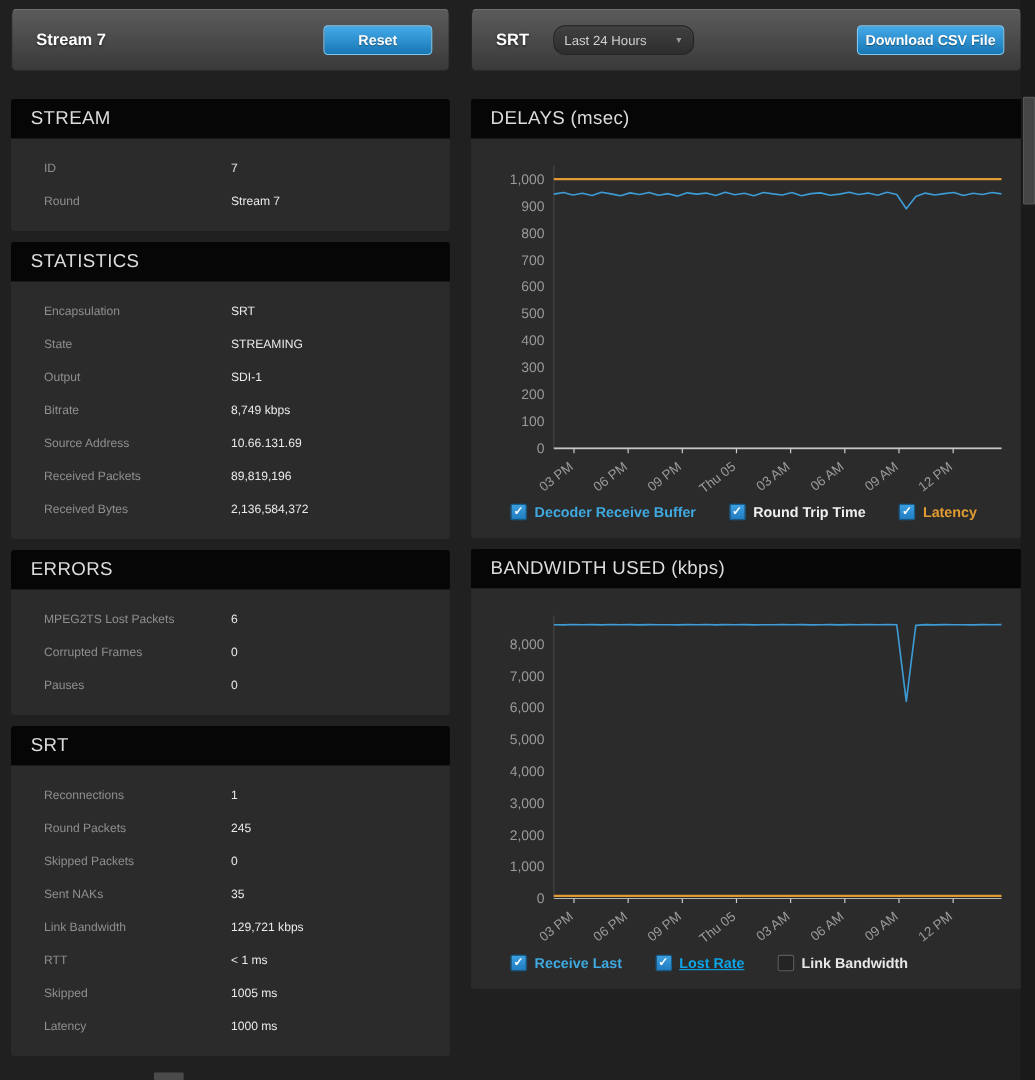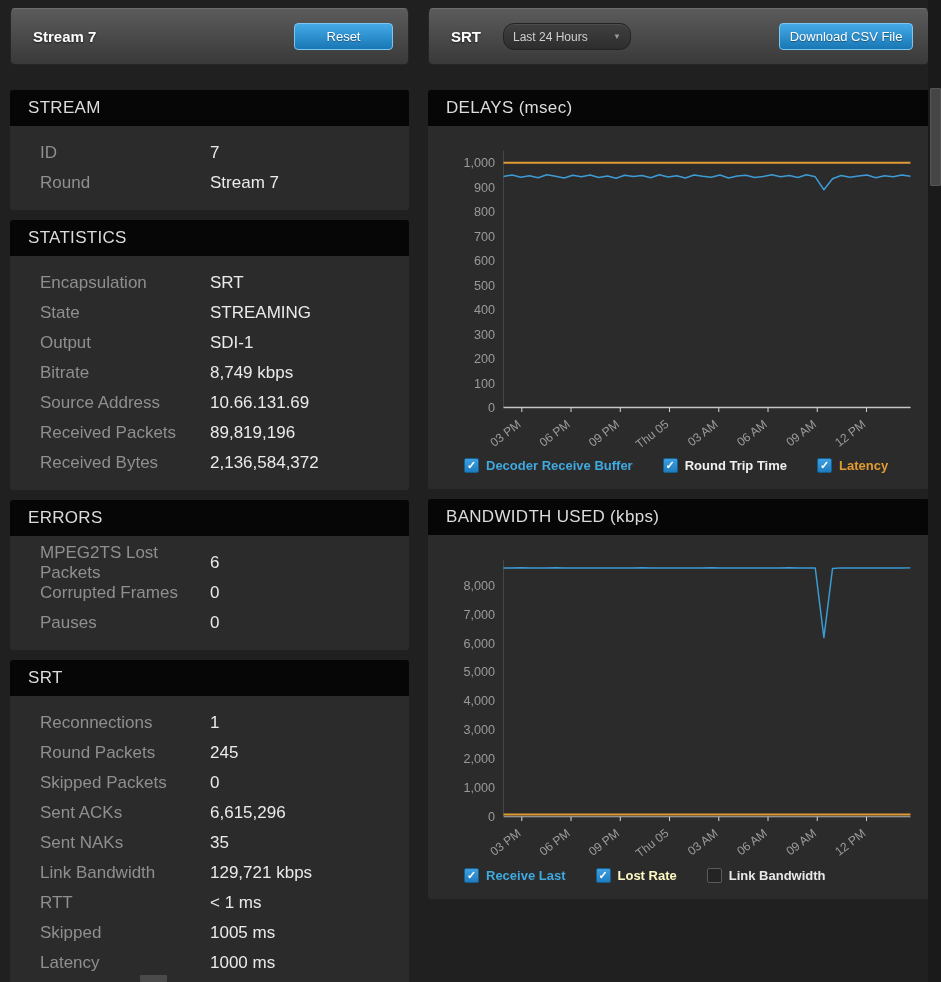--- a/index.html
+++ b/index.html
@@ -18,21 +18,21 @@
     background:linear-gradient(#5b5b5b,#393939);
     border:1px solid #262626;border-top-color:#6e6e6e;
     display:flex;align-items:center;padding:0 15px 0 22px;
     margin-bottom:25px;
   }
   .hdr-title{color:#fff;font-size:15px;font-weight:bold;text-shadow:0 1px 2px rgba(0,0,0,.6);}
 
   .btn{
     background:linear-gradient(#45aae8,#1877b5);
     border:1px solid #7cc6ef;border-radius:4px;
-    color:#fff;font-weight:normal;font-size:13px;
+    color:#fff;font-weight:bold;font-size:13px;
     padding:5px 0;cursor:pointer;font-family:inherit;
     text-shadow:0 1px 1px rgba(0,0,0,.4);
   }
   .reset-btn{width:99px;margin-left:auto;}
   .csv-btn{width:134px;margin-left:auto;}
 
   .dropdown{
     margin-left:22px;width:128px;height:27px;box-sizing:border-box;
     background:linear-gradient(#404040,#2d2d2d);
     border:1px solid #232323;border-radius:11px;
@@ -41,21 +41,21 @@
     box-shadow:inset 0 1px 0 rgba(255,255,255,.07);
   }
   .dropdown .caret{margin-left:auto;font-size:8px;color:#9a9a9a;}
 
   .section{margin-bottom:10px;border-radius:3px;overflow:hidden;}
   .section-header{
     background:#060606;color:#dcdcdc;font-size:17px;
     height:36px;line-height:36px;padding-left:18px;letter-spacing:.3px;
   }
   .section-body{background:#2b2b2b;padding:12px 0;}
-  .stat-row{display:flex;height:30px;align-items:center;font-size:17px;}
+  .stat-row{display:flex;height:30px;align-items:center;font-size:11px;}
   .stat-label{width:170px;padding-left:30px;color:#8f8f8f;box-sizing:content-box;}
   .stat-value{color:#eaeaea;}
 
   .chart-body{background:#2b2b2b;padding:14px 8px 4px;}
   .chart-svg{width:100%;height:auto;display:block;}
 
   .legend{display:flex;gap:30px;padding:2px 0 12px 28px;font-size:13px;font-weight:bold;align-items:center;}
   .legend-item{display:flex;align-items:center;gap:7px;}
   .cbx{width:15px;height:15px;border-radius:2px;display:flex;align-items:center;justify-content:center;
        font-size:11px;line-height:15px;box-sizing:border-box;cursor:pointer;}
@@ -145,24 +145,20 @@
             <span class="stat-label">Reconnections</span>
             <span class="stat-value">1</span>
           </div>
           <div class="stat-row">
             <span class="stat-label">Round Packets</span>
             <span class="stat-value">245</span>
           </div>
           <div class="stat-row">
             <span class="stat-label">Skipped Packets</span>
             <span class="stat-value">0</span>
-          </div>
-          <div class="stat-row">
-            <span class="stat-label">Sent ACKs</span>
-            <span class="stat-value">6,615,296</span>
           </div>
           <div class="stat-row">
             <span class="stat-label">Sent NAKs</span>
             <span class="stat-value">35</span>
           </div>
           <div class="stat-row">
             <span class="stat-label">Link Bandwidth</span>
             <span class="stat-value">129,721 kbps</span>
           </div>
           <div class="stat-row">
@@ -280,21 +276,21 @@
           <polyline points="64.0,18.0 72.2,18.1 80.4,17.8 88.6,18.0 96.9,17.9 105.1,18.1 113.3,17.8 121.5,18.0 129.7,17.9 137.9,18.1 146.1,17.9 154.3,18.0 162.6,18.0 170.8,18.1 179.0,17.9 187.2,18.0 195.4,17.8 203.6,18.1 211.8,17.9 220.0,18.0 228.3,17.9 236.5,18.1 244.7,18.0 252.9,18.0 261.1,17.8 269.3,18.0 277.5,17.9 285.7,18.1 294.0,18.0 302.2,17.9 310.4,18.1 318.6,17.9 326.8,18.0 335.0,17.8 343.2,18.0 351.4,17.9 359.7,18.0 367.9,84.0 376.1,18.5 384.3,17.9 392.5,18.1 400.7,17.9 408.9,18.0 417.1,18.0 425.4,18.1 433.6,17.9 441.8,18.0 450.0,17.9" fill="none" stroke="#3d9bd5" stroke-width="1.4" stroke-linejoin="round"></polyline>
           <polyline points="64.0,251.8 72.2,251.8 80.4,251.8 88.6,251.8 96.9,251.8 105.1,251.8 113.3,251.8 121.5,251.8 129.7,251.8 137.9,251.8 146.1,251.8 154.3,251.8 162.6,251.8 170.8,251.8 179.0,251.8 187.2,251.8 195.4,251.8 203.6,251.8 211.8,251.8 220.0,251.8 228.3,251.8 236.5,251.8 244.7,251.8 252.9,251.8 261.1,251.8 269.3,251.8 277.5,251.8 285.7,251.8 294.0,251.8 302.2,251.8 310.4,251.8 318.6,251.8 326.8,251.8 335.0,251.8 343.2,251.8 351.4,251.8 359.7,251.8 367.9,251.8 376.1,251.8 384.3,251.8 392.5,251.8 400.7,251.8 408.9,251.8 417.1,251.8 425.4,251.8 433.6,251.8 441.8,251.8 450.0,251.8" fill="none" stroke="#e09b33" stroke-width="2" stroke-linejoin="round"></polyline>
         </svg>
       <div class="legend" id="legend1">
           <div class="legend-item">
             <div class="cbx checked">✓</div>
             <span style="color: rgb(63, 169, 224);">Receive Last</span>
           </div>
           <div class="legend-item">
             <div class="cbx checked">✓</div>
-            <span style="color: #fef9c3;">Lost Rate</span>
+            <span style="color: #0ea5e9; text-decoration: underline;">Lost Rate</span>
           </div>
           <div class="legend-item">
             <div class="cbx un">✓</div>
             <span style="color: rgb(232, 232, 232);">Link Bandwidth</span>
           </div>
         </div>
     </div>
   </div>
 </div>
 

